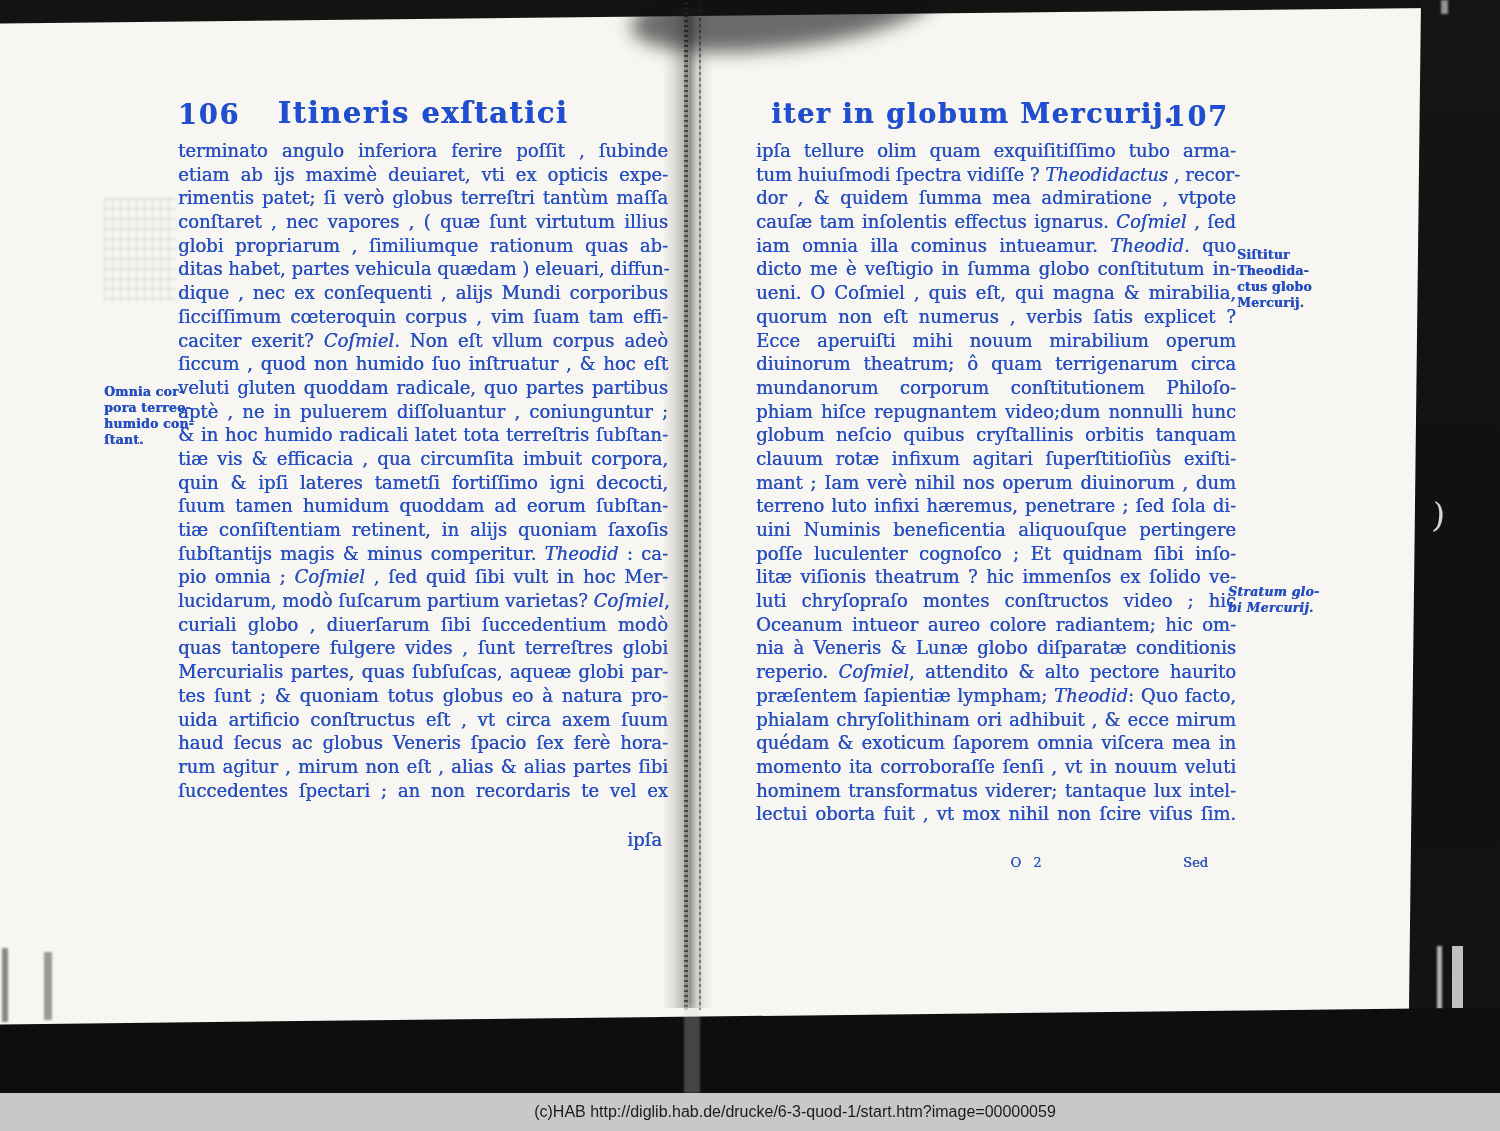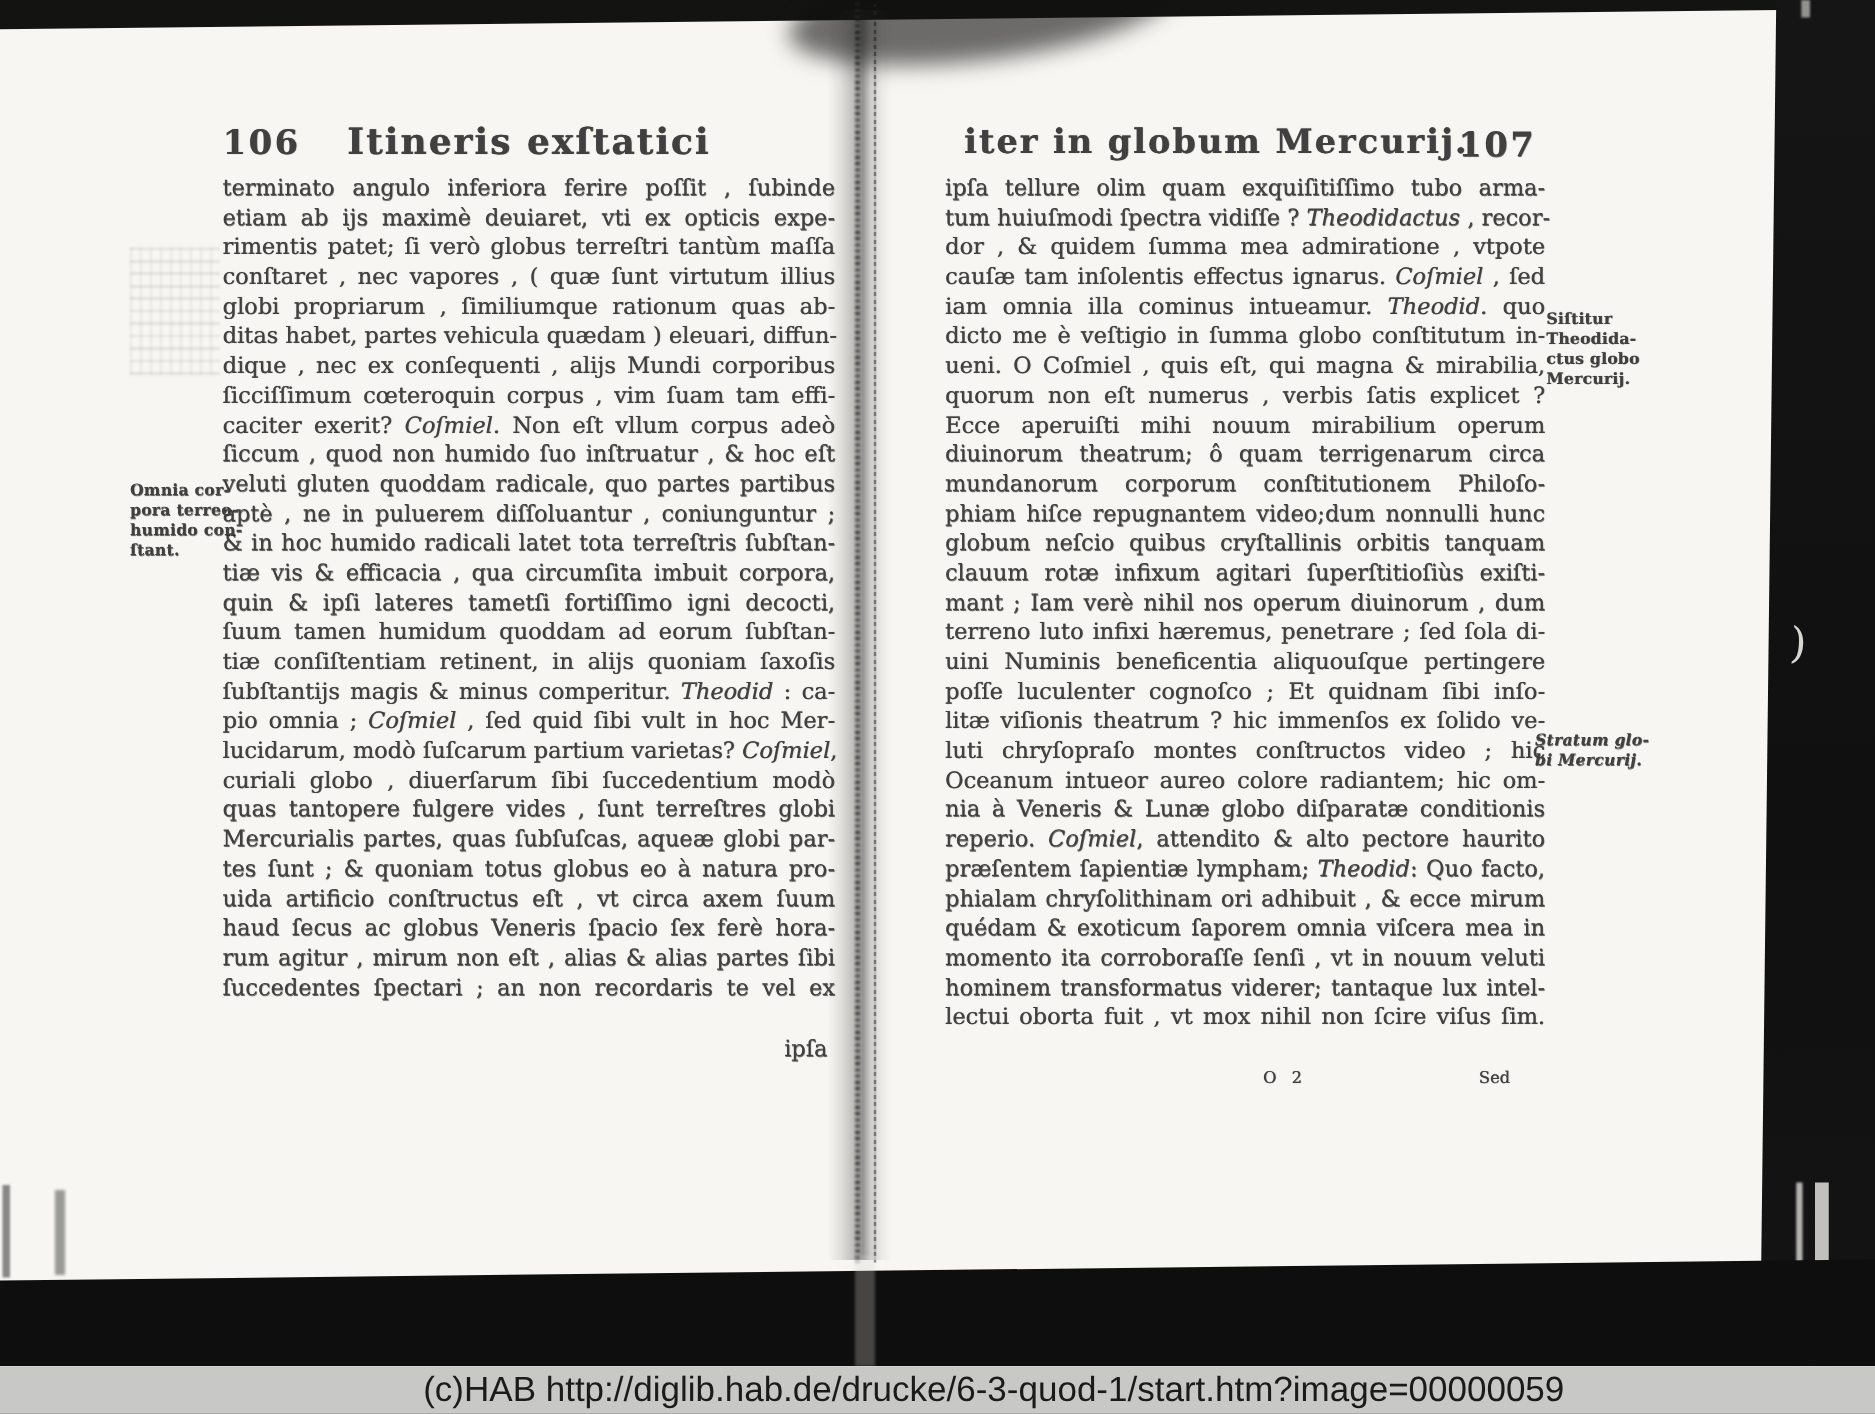--- a/index.html
+++ b/index.html
@@ -90,21 +90,21 @@
   .margin-smudge {
     position: absolute; left: 104px; top: 198px; width: 72px; height: 102px;
     background:
       repeating-linear-gradient(0deg, rgba(60,58,55,0.14) 0 2px, transparent 2px 10px),
       repeating-linear-gradient(90deg, rgba(60,58,55,0.10) 0 2px, transparent 2px 8px);
     filter: blur(0.8px);
     opacity: 0.75;
   }
   
   .page-text {
-    color: #404040;
+    color: #1d4ed8;
     text-shadow: 0.4px 0.4px 0.6px rgba(32,30,26,0.72);
   }
   .left-header {
     position: absolute; left: 178px; top: 96px; width: 490px; height: 36px;
   }
   .right-header {
     position: absolute; left: 755px; top: 98px; width: 480px; height: 36px;
   }
   .running-title {
     display: block; text-align: center;
@@ -155,21 +155,21 @@
   .caption-bar {
     position: absolute; left: 0; right: 0; bottom: 0; height: 38px;
     background: #c8c8c6;
   }
   .caption-text {
     position: absolute; left: 0; right: 0; top: 50%;
     transform: translateY(-50%);
     padding-left: 90px;
     text-align: center;
     font-family: "Liberation Sans", sans-serif;
-    font-size: 28px;
+    font-size: 16px;
     color: #1b1b1b;
   }
 </style>
 </head>
 <body>
 
 <div class="scan">
 
   <div class="top-band"></div>
   <div class="top-wedge"></div>

